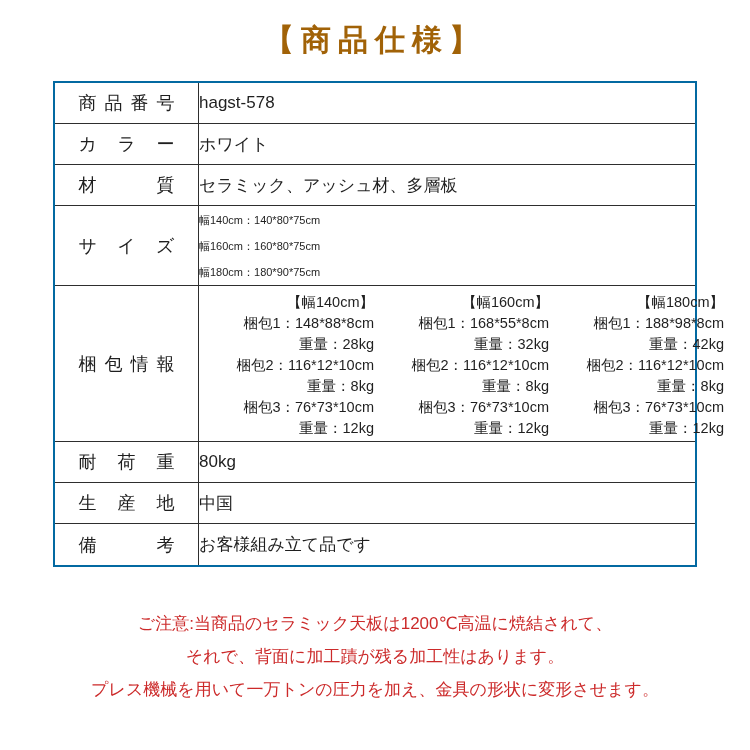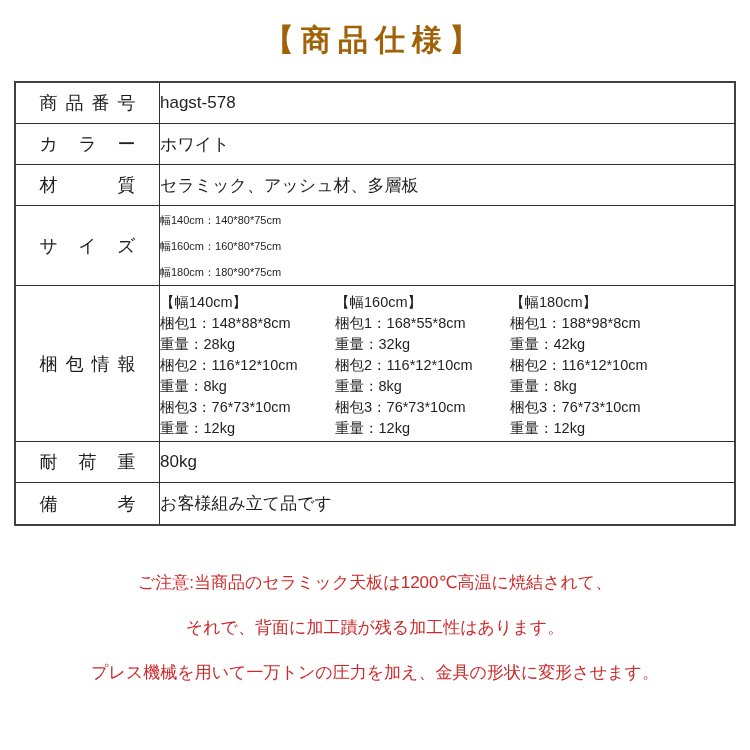--- a/index.html
+++ b/index.html
@@ -18,23 +18,23 @@
     text-align: center;
     font-size: 30px;
     font-weight: bold;
     letter-spacing: 7px;
     color: #a16207;
   }
 
   table.spec-table {
     border-collapse: collapse;
     table-layout: fixed;
-    width: 722px;
+    width: 644px;
     margin: 20px auto 0 auto;
-    border: 2px solid #404040;
+    border: 2px solid #0369a1;
   }
   table.spec-table td {
     border: 1px solid #2e2e2e;
     vertical-align: middle;
     padding: 0;
   }
   td.label-cell { width: 143px; }
   td.value-cell { padding-left: 13px; font-size: 17px; color: #1f1f1f; margin-left: 44px; }
 
   .label {
@@ -47,27 +47,27 @@
     -moz-text-align-last: justify;
   }
 
   tr.r-std td  { height: 40px; }
   tr.r-size td { height: 79px; }
   tr.r-pack td { height: 155px; }
   tr.r-last td { height: 41px; }
 
   .size-line { line-height: 26px; font-size: 11px; }
 
-  .pack-cols { display: flex; flex-direction: row; align-items: flex-start; padding: 4px 0 0 0; }
+  .pack-cols { display: flex; flex-direction: row; align-items: flex-start; padding: 4px 0 0 0; text-align: right; }
   .pack-col  { width: 175px; flex: 0 0 175px; }
   .pack-line { font-size: 14.5px; line-height: 21px; white-space: nowrap; color: #1f1f1f; }
 
   .notice { margin-top: 40px; text-align: center; }
   .notice p {
-    margin: 12px;
+    margin: 0;
     line-height: 33px;
     font-size: 17px;
     color: #cc2a2a;
   }
 </style>
 </head>
 <body>
 
 <div class="page">
 
@@ -144,20 +144,26 @@
       </td>
     </tr>
 
     <tr class="r-std">
       <td class="label-cell">
         <div class="label">耐 荷 重</div>
       </td>
       <td class="value-cell">80kg</td>
     </tr>
 
+    <tr class="r-std">
+      <td class="label-cell">
+        <div class="label">生 産 地</div>
+      </td>
+      <td class="value-cell">中国</td>
+    </tr>
 
     <tr class="r-last">
       <td class="label-cell">
         <div class="label">備 考</div>
       </td>
       <td class="value-cell">お客様組み立て品です</td>
     </tr>
   </tbody>
     </table>
 

